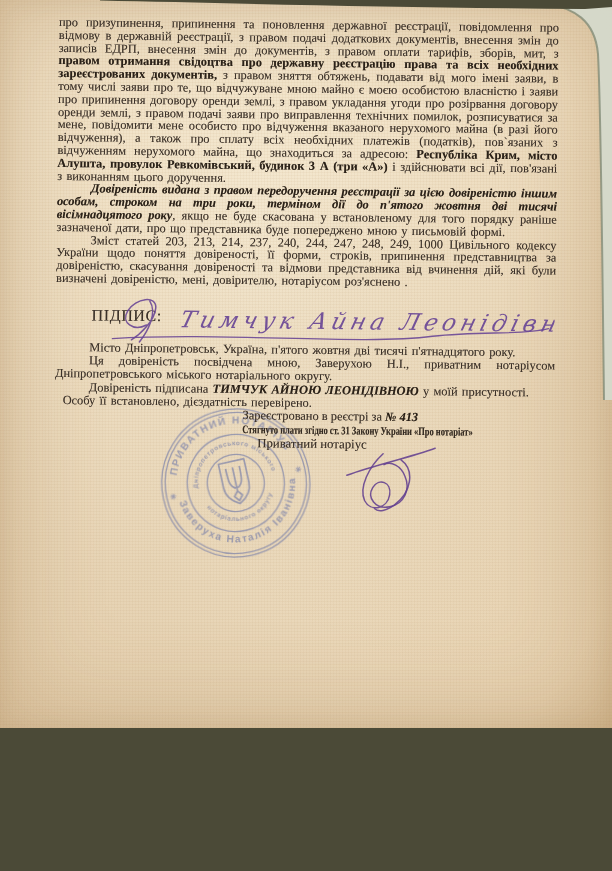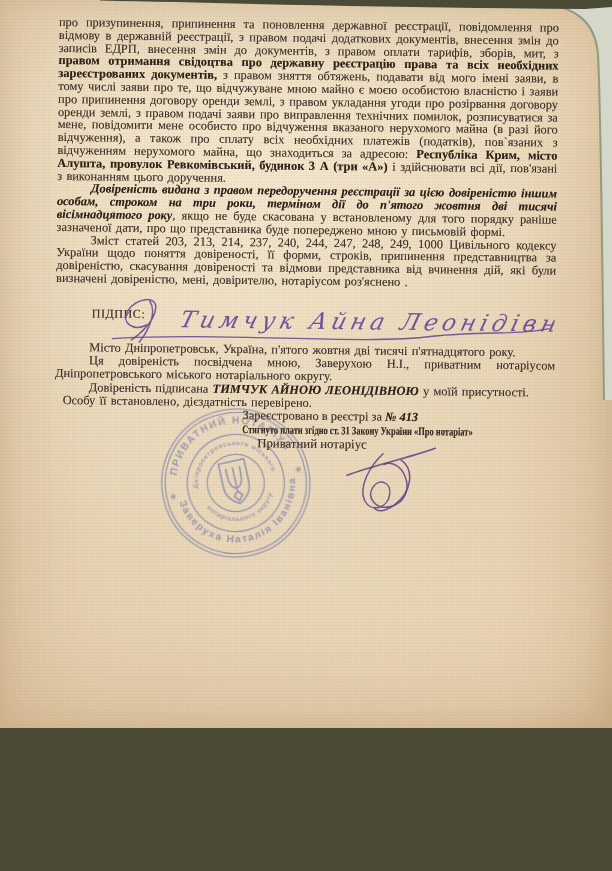--- a/index.html
+++ b/index.html
@@ -25,21 +25,21 @@
   }
   .content{position:absolute;inset:0;z-index:2;transform:rotate(.65deg);transform-origin:60px 20px;}
   .textblock{position:absolute;left:59px;top:16px;width:500px;
     font-size:12.4px;line-height:12.8px;text-align:justify;word-spacing:1.2px;
     text-shadow:0 0 .5px rgba(60,48,38,.45);}
   .textblock p{margin:0;}
   .indent{text-indent:34px;}
   .run-n{font-weight:normal;}
   .run-b{font-weight:bold;color:var(--ink-bold);}
   .run-bi{font-weight:bold;font-style:italic;color:var(--ink-bold);}
-  .sig-row{position:absolute;left:95px;top:306px;font-size:12px;letter-spacing:.6px;
+  .sig-row{position:absolute;left:95px;top:306px;font-size:16px;letter-spacing:.6px;
     text-shadow:0 0 .5px rgba(60,48,38,.45);}
   .main-sig{position:absolute;left:106px;top:290px;width:452px;height:60px;}
   .main-sig path{stroke:var(--pen);fill:none;stroke-linecap:round;opacity:.9;}
   .main-sig text{fill:var(--pen);font-family:"DejaVu Serif",serif;font-style:italic;
     font-size:23px;letter-spacing:4.5px;opacity:.92;}
   .notary-block{position:absolute;left:59px;top:341px;width:500px;
     font-size:12.4px;line-height:13.2px;text-align:justify;word-spacing:1.2px;
     text-shadow:0 0 .5px rgba(60,48,38,.45);}
   .notary-block p{margin:0;}
   .indent-sm{text-indent:8px;}

